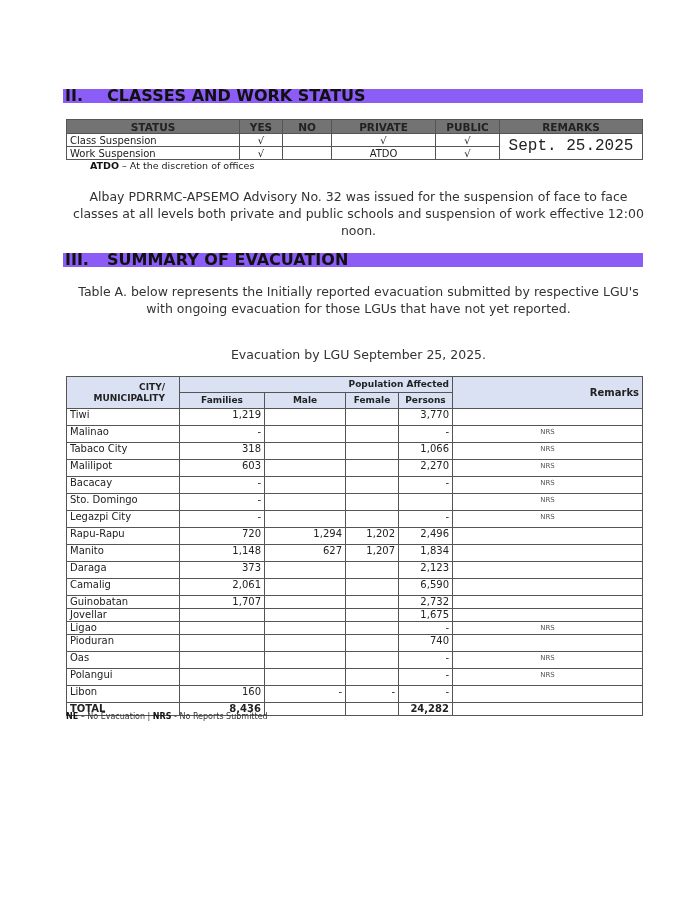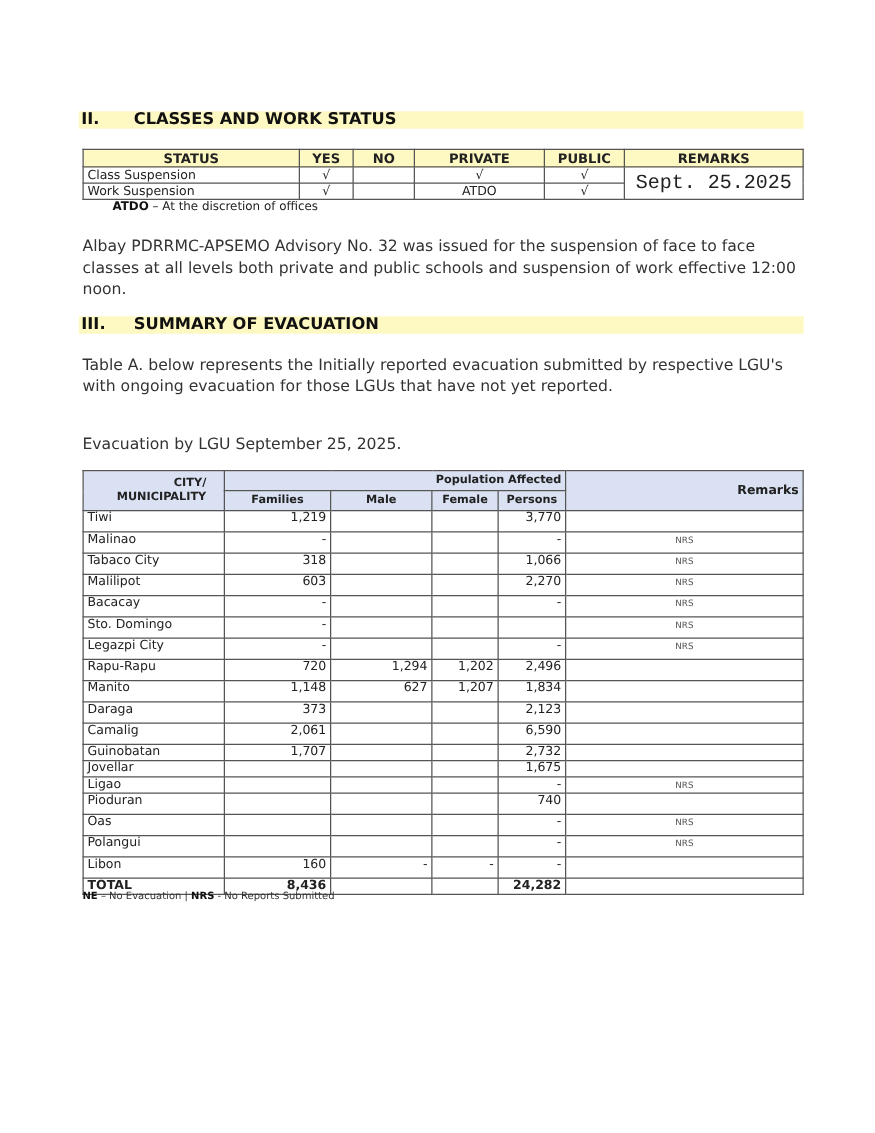--- a/index.html
+++ b/index.html
@@ -1,28 +1,28 @@
 <!DOCTYPE html>
 <html><head>
 <meta charset="utf-8">
 <style>
   html, body { margin:0; padding:0; background:#ffffff; }
   body { width:700px; height:906px; position:relative; font-family:"DejaVu Sans", sans-serif; color:#222; overflow:hidden; }
-  .section-bar { position:absolute; left:63px; width:580px; height:14px; background:#fef9c3; font-weight:bold; font-size:13px; line-height:14px; color:#111; }
+  .section-bar { position:absolute; left:63px; width:580px; height:14px; background:#8b5cf6; font-weight:bold; font-size:16px; line-height:14px; color:#111; }
   .section-bar .num { position:absolute; left:2px; }
   .section-bar .ttl { position:absolute; left:44px; }
   table { border-collapse:collapse; position:absolute; }
   td, th { border:1px solid #555; padding:0 3px; }
   .status-table { left:66px; top:119px; width:577px; font-size:10px; }
-  .status-table th { background:#fef9c3; font-weight:bold; height:13px; line-height:12px; font-size:10.5px; }
+  .status-table th { background:#737373; font-weight:bold; height:13px; line-height:12px; font-size:10.5px; }
   .status-table td { height:12px; line-height:11px; }
   .c { text-align:center; }
   .r { text-align:right; }
   .note1 { position:absolute; left:90px; top:160px; font-size:9.5px; }
-  .para { position:absolute; left:66px; font-size:12.5px; line-height:17px; width:585px; color:#333; }
+  .para { position:absolute; left:66px; font-size:12.5px; line-height:17px; width:585px; color:#333;text-align:center; }
   .evac-table { left:66px; top:376px; width:577px; font-size:10px; }
   .evac-table th { background:#d9e1f2; font-weight:bold; font-size:9px; line-height:11px; }
   .evac-table td { height:16px; line-height:12px; vertical-align:top; }
   .evac-table td.rm { text-align:center; font-size:7px; color:#555; vertical-align:top; }
   .evac-table tr.short td { height:10px; }
   .evac-table tr.total td { font-weight:bold; height:11px; }
   .legend { position:absolute; left:66px; top:712px; font-size:8px; color:#333; }
   b.k { font-weight:bold; color:#111; }
 </style>
 </head>

